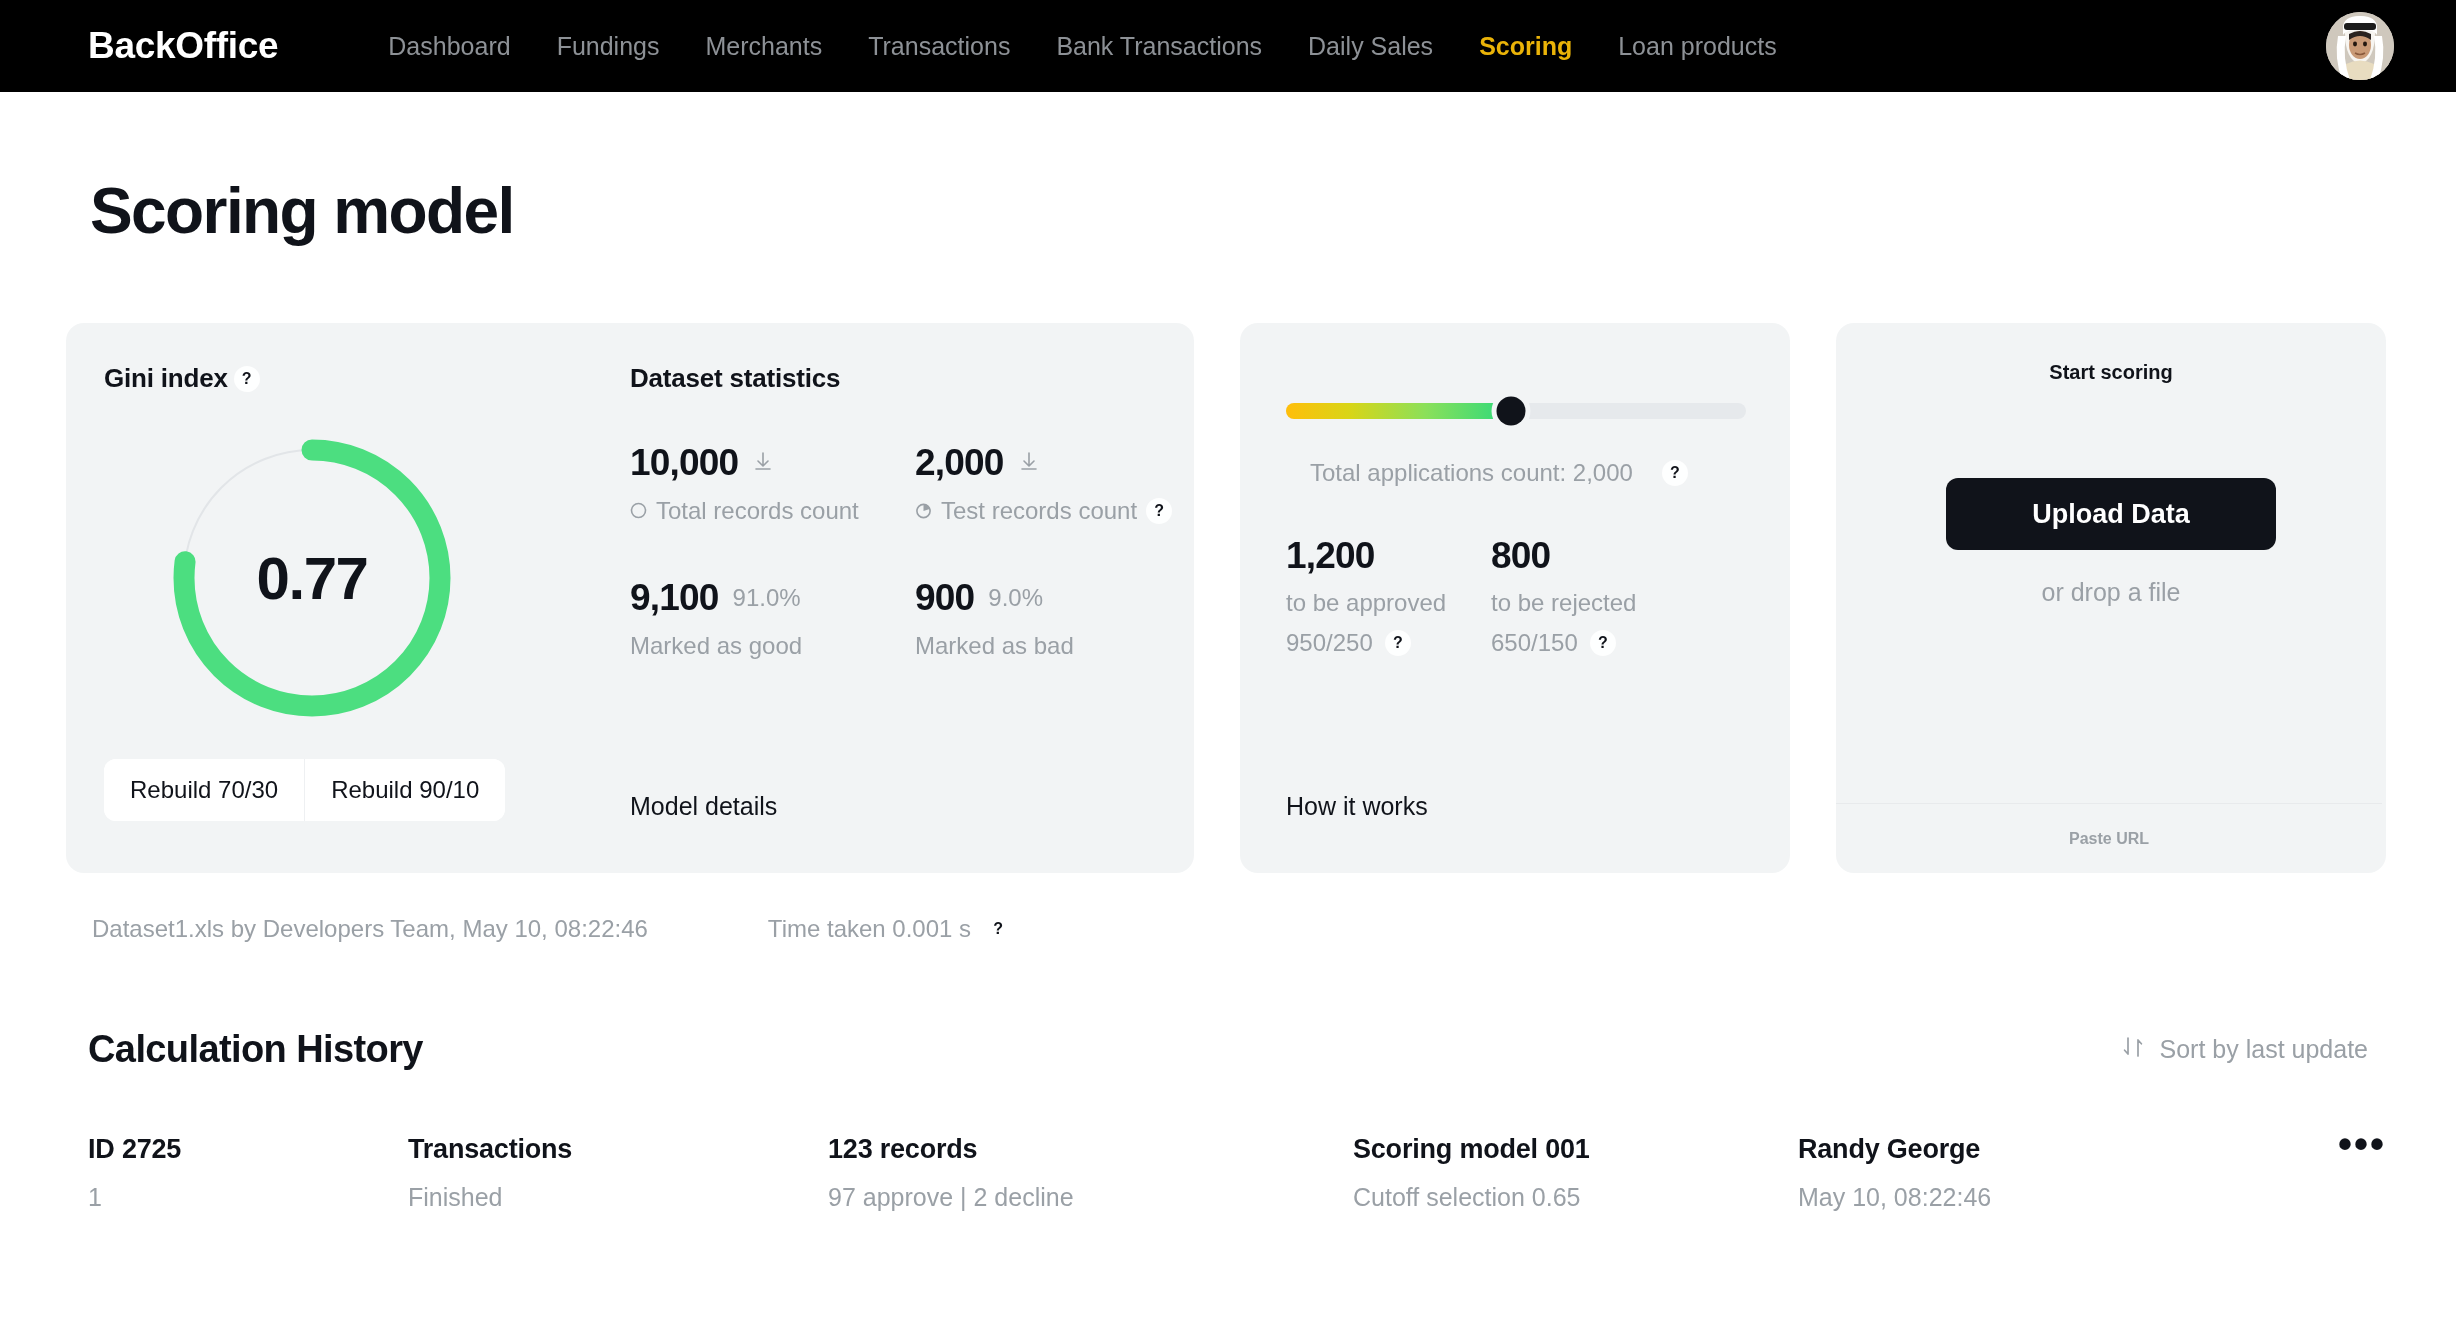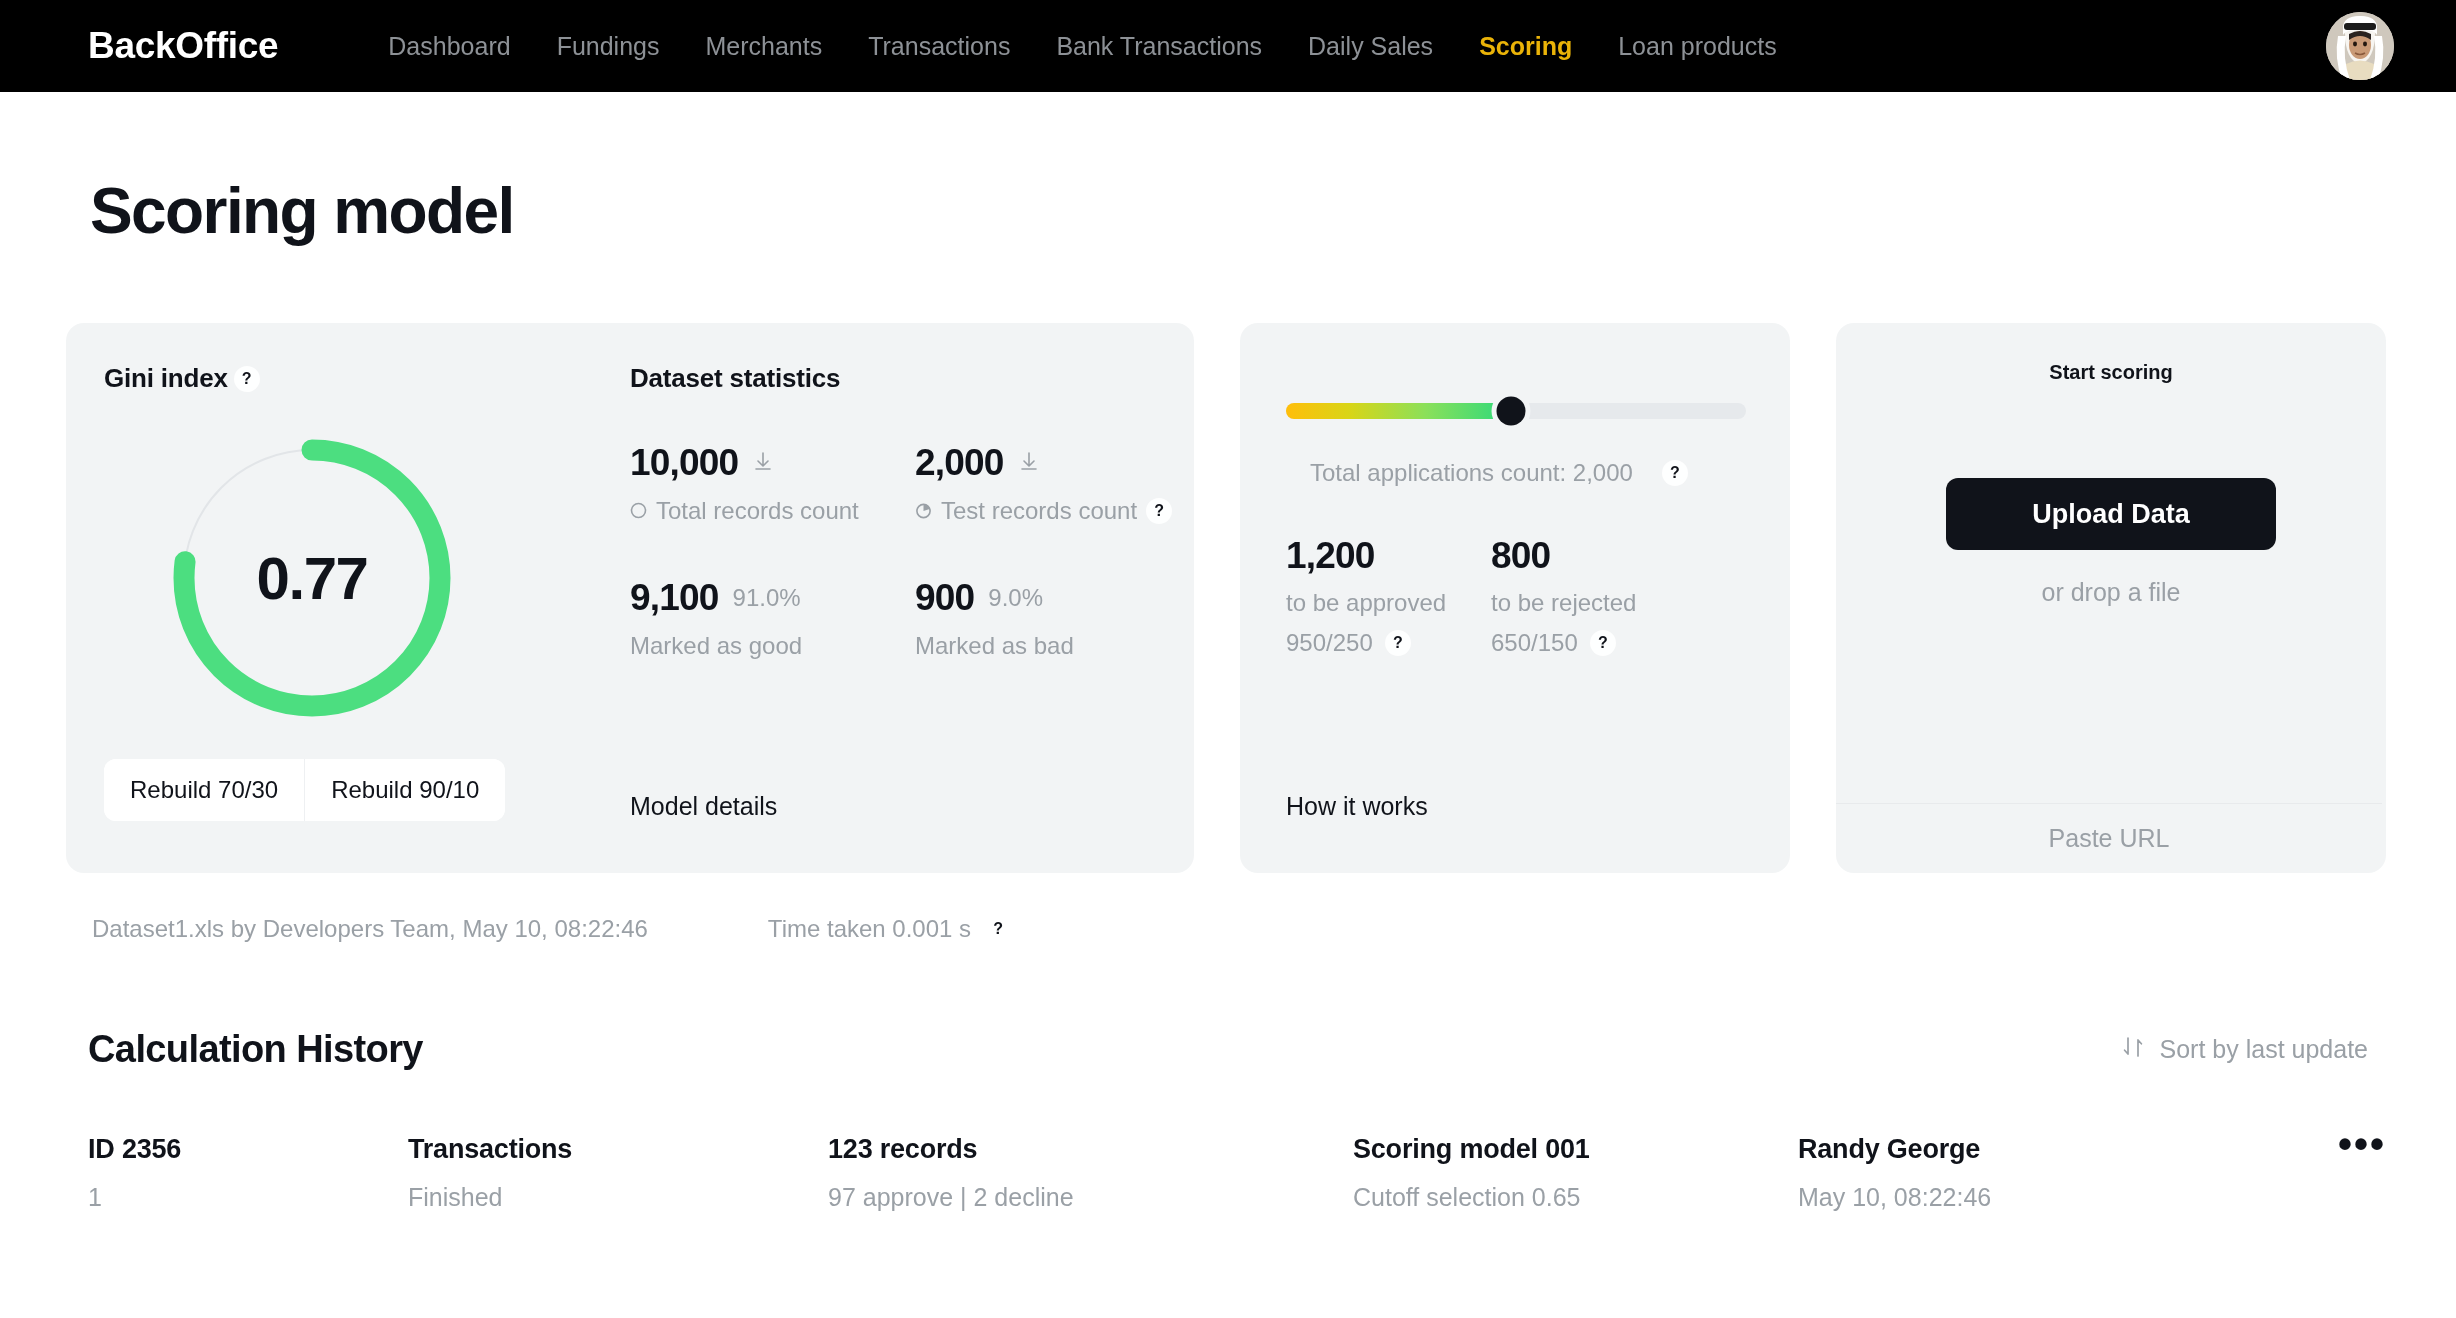--- a/index.html
+++ b/index.html
@@ -291,24 +291,25 @@
     font-size: 25px;
     color: #9aa0a6;
   }
   .paste-url {
     position: absolute;
     left: 0; right: 4px; bottom: 0;
     height: 70px;
     display: flex;
     align-items: center;
     justify-content: center;
-    font-size: 25px;
+    font-size: 16px;
     color: #9aa0a6;
     border-top: 1.5px solid #e8eaec;
     cursor: pointer;
+    font-weight: bold;
   }
 
   
   .meta-row {
     display: flex;
     margin: 42px 0 0 26px;
     font-size: 24px;
     color: #9aa0a6;
   }
   .meta-time {
@@ -558,21 +559,21 @@
         <svg width="26" height="26" viewBox="0 0 26 26">
           <path d="M8 4 V20 M8 20 L4.6 16.2 M18 22 V6 M18 6 L21.4 9.8" stroke="#9aa0a6" stroke-width="1.7" fill="none" stroke-linecap="round" stroke-linejoin="round"></path>
         </svg>
       </span>
       <span>Sort by last update</span>
     </div>
   </div>
 
   <div class="hist-row">
     <div>
-      <div class="cell-main">ID 2356</div>
+      <div class="cell-main">ID 2725</div>
       <div class="cell-sub">1</div>
     </div>
     <div>
       <div class="cell-main">Transactions</div>
       <div class="cell-sub">Finished</div>
     </div>
     <div>
       <div class="cell-main">123 records</div>
       <div class="cell-sub">97 approve | 2 decline</div>
     </div>

